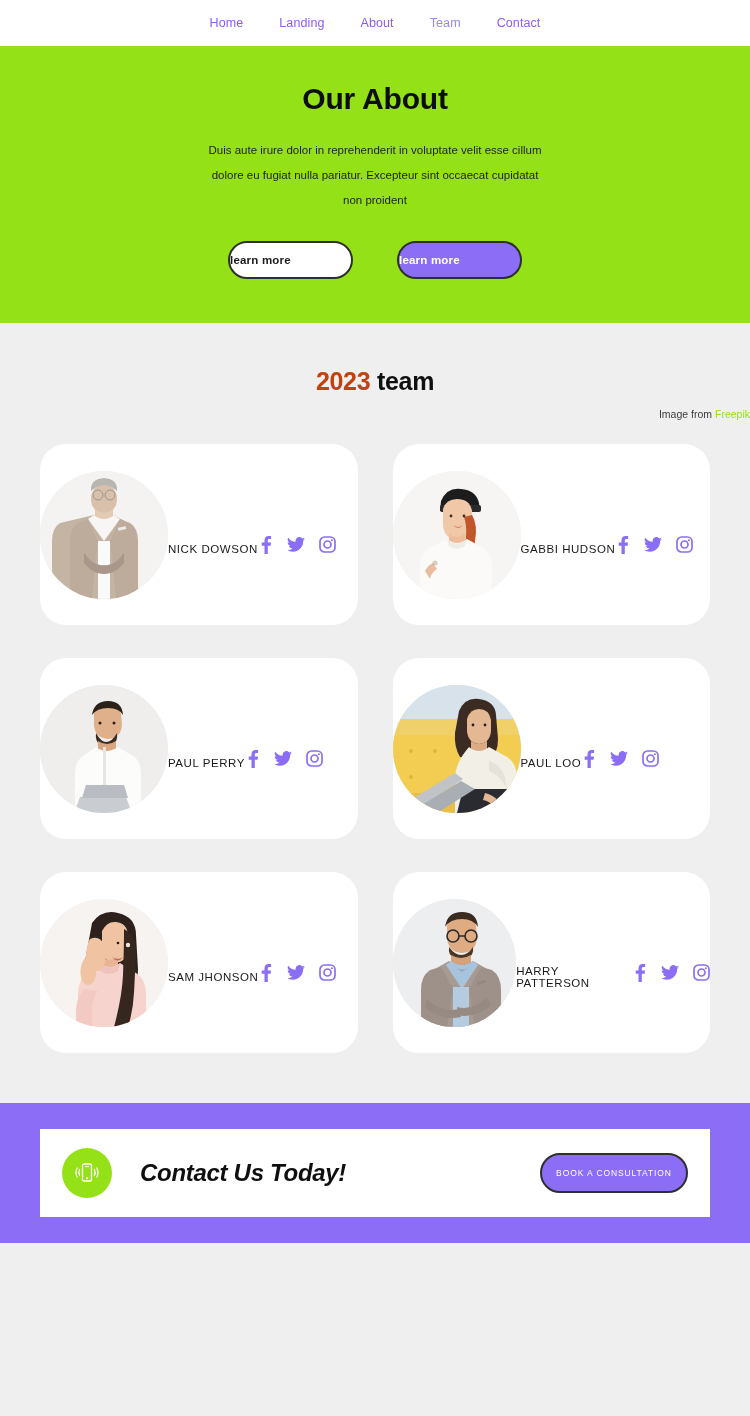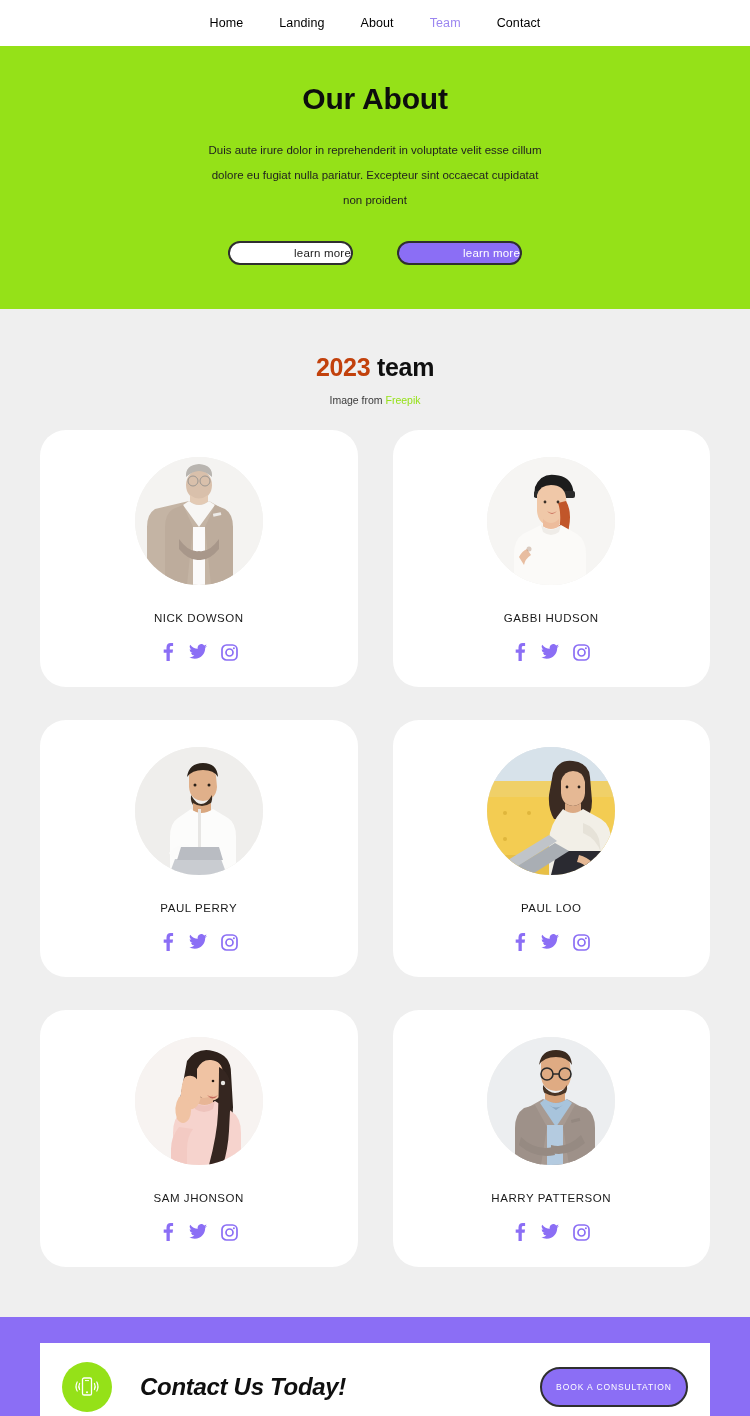--- a/index.html
+++ b/index.html
@@ -14,21 +14,21 @@
   .navbar {
     height: 46px;
     background: #ffffff;
     display: flex;
     align-items: center;
     justify-content: center;
     gap: 0;
   }
   .nav-link {
     font-size: 12.5px;
-    color: #000000;
+    color: #8b5cf6;
     text-decoration: none;
     padding: 0 18px;
     letter-spacing: .1px;
     cursor: pointer;
   }
   .nav-link.active { color: #9b86f0; }
 
   
   .hero {
     background: #95e118;
@@ -49,25 +49,25 @@
     max-width: 345px;
     margin: 0 auto 28px;
   }
   .hero-buttons {
     display: flex;
     justify-content: center;
     gap: 44px;
   }
   .btn {
     font-size: 11.5px;
-    font-weight: normal;
+    font-weight: bold;
     border-radius: 40px;
-    padding: 4px 0;
+    padding: 11px 0;
     width: 125px;
-    text-align: right;
+    text-align: left;
     border: 2.5px solid #2f2f2f;
     cursor: pointer;
     letter-spacing: .2px;
   }
   .btn-white { background: #ffffff; color: #1b1b1b; }
   .btn-purple { background: #8b6ef5; color: #ffffff; }
 
   
   .team-section {
     background: #efefef;
@@ -75,41 +75,41 @@
   }
   .section-title {
     text-align: center;
     font-size: 25px;
     font-weight: bold;
     letter-spacing: -0.3px;
   }
   .section-title .year { color: #c2410c; }
   .section-title .word { color: #101010; }
   .credit {
-    text-align: center;
+    text-align: right;
     font-size: 10.5px;
     color: #3a3a3a;
     margin-top: 12px;
     margin-bottom: 24px;
   }
   .credit a { color: #95e118; text-decoration: none; cursor: pointer; }
 
   .card-grid {
     width: 670px;
     margin: 0 auto;
     display: grid;
     grid-template-columns: 1fr 1fr;
     gap: 33px 35px;
   }
   .team-card {
     background: #ffffff;
     border-radius: 26px;
     padding: 27px 0 26px;
     display: flex;
-    flex-direction: column;
+    flex-direction: row;
     align-items: center;
     cursor: pointer;
   }
   .avatar {
     width: 128px;
     height: 128px;
     border-radius: 50%;
     overflow: hidden;
     position: relative;
     background: #f2f1ef;

